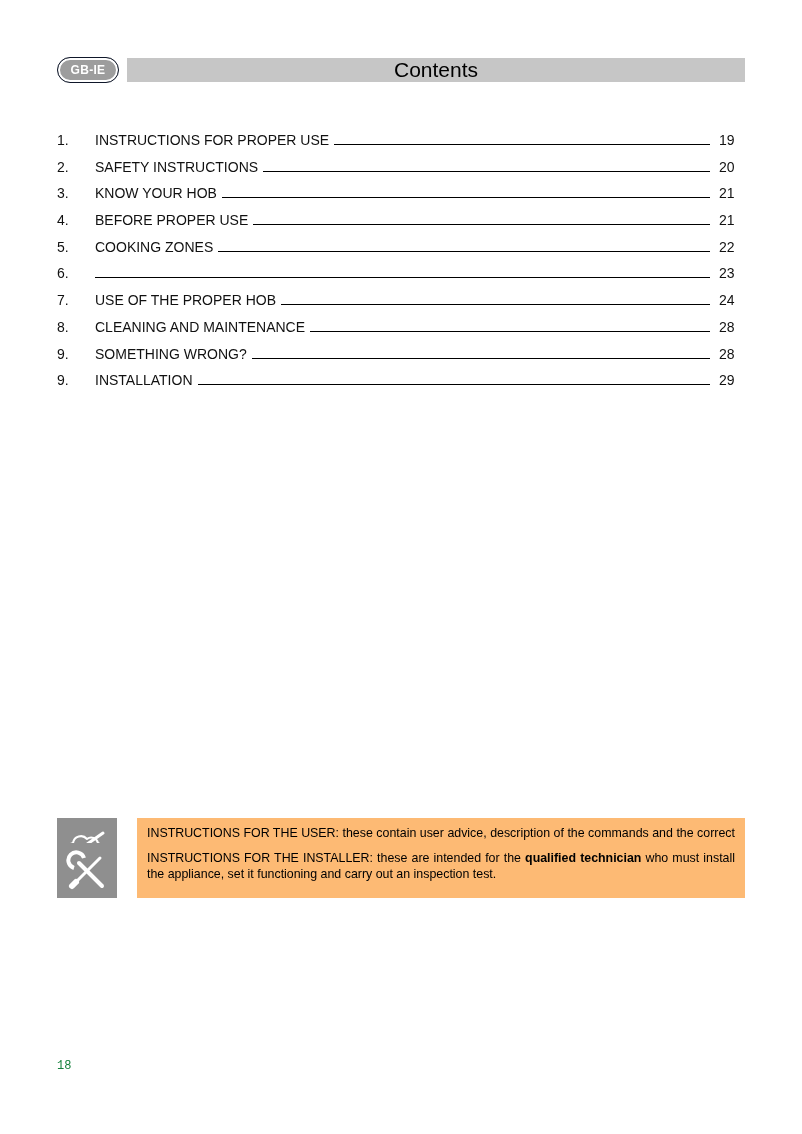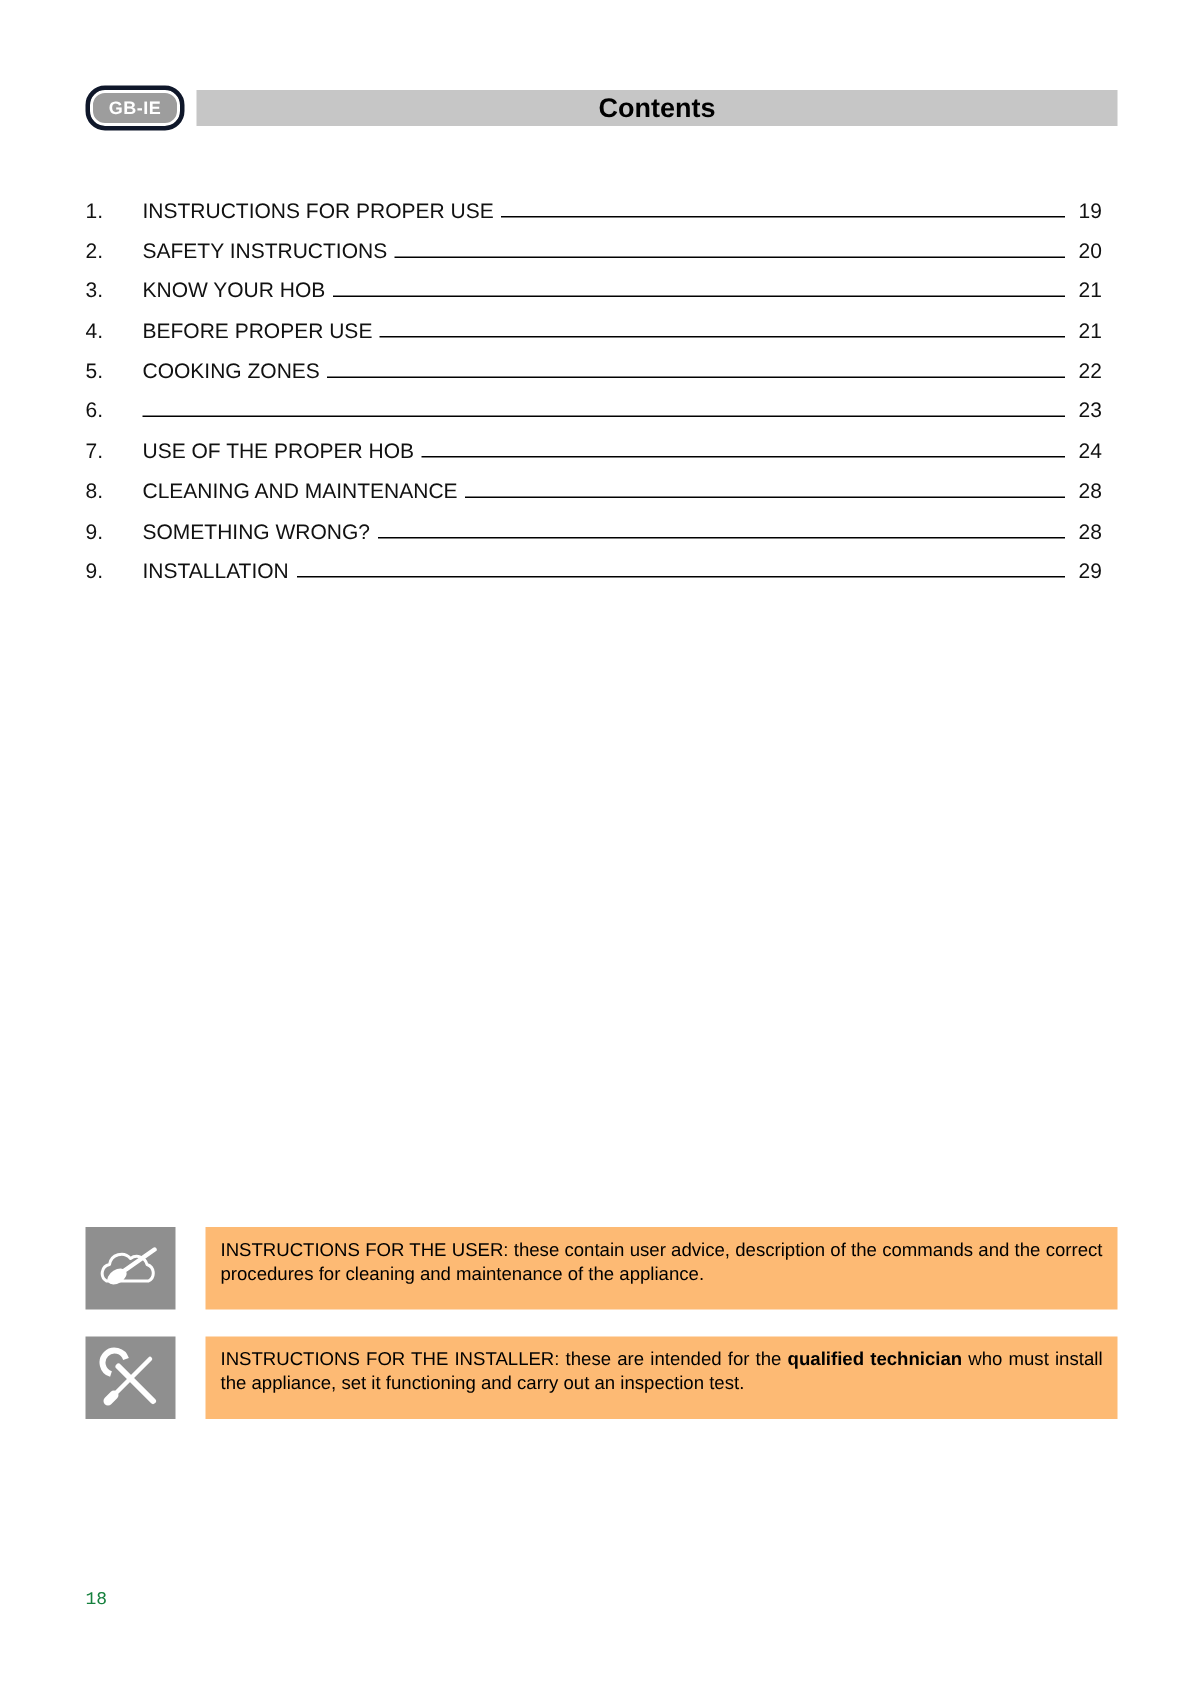--- a/index.html
+++ b/index.html
@@ -19,42 +19,42 @@
     top: 57px;
     left: 57px;
     right: 57px;
     display: flex;
     align-items: center;
   }
   .badge {
     width: 60px;
     height: 24px;
     background: #9d9d9d;
-    border: 3px solid #0f172a;
+    border: 1px solid #0f172a;
     border-radius: 13px;
     box-shadow: inset 0 0 0 2px #ffffff;
     display: flex;
     align-items: center;
     justify-content: center;
     color: #ffffff;
     font-weight: bold;
     font-size: 12px;
     letter-spacing: 0.3px;
     flex: 0 0 auto;
   }
   .header-bar {
     flex: 1;
     margin-left: 8px;
     height: 24px;
     background: #c6c6c6;
     display: flex;
     align-items: center;
     justify-content: center;
-    font-weight: bold;
-    font-size: 18px;
+    font-weight: normal;
+    font-size: 21px;
     color: #000;
   }
 
   
   .toc {
     position: absolute;
     top: 127px;
     left: 57px;
     right: 57px;
   }
@@ -79,21 +79,21 @@
 
   
   .note {
     position: absolute;
     left: 57px;
     right: 57px;
     display: flex;
     align-items: stretch;
   }
   .note-1 { top: 818px; }
-  .note-2 { top: 891px; }
+  .note-2 { top: 843px; }
   .note-icon-box {
     flex: 0 0 60px;
     height: 55px;
     background: #8f8f8f;
     display: flex;
     align-items: center;
     justify-content: center;
   }
   .note-text-box {
     flex: 1;

